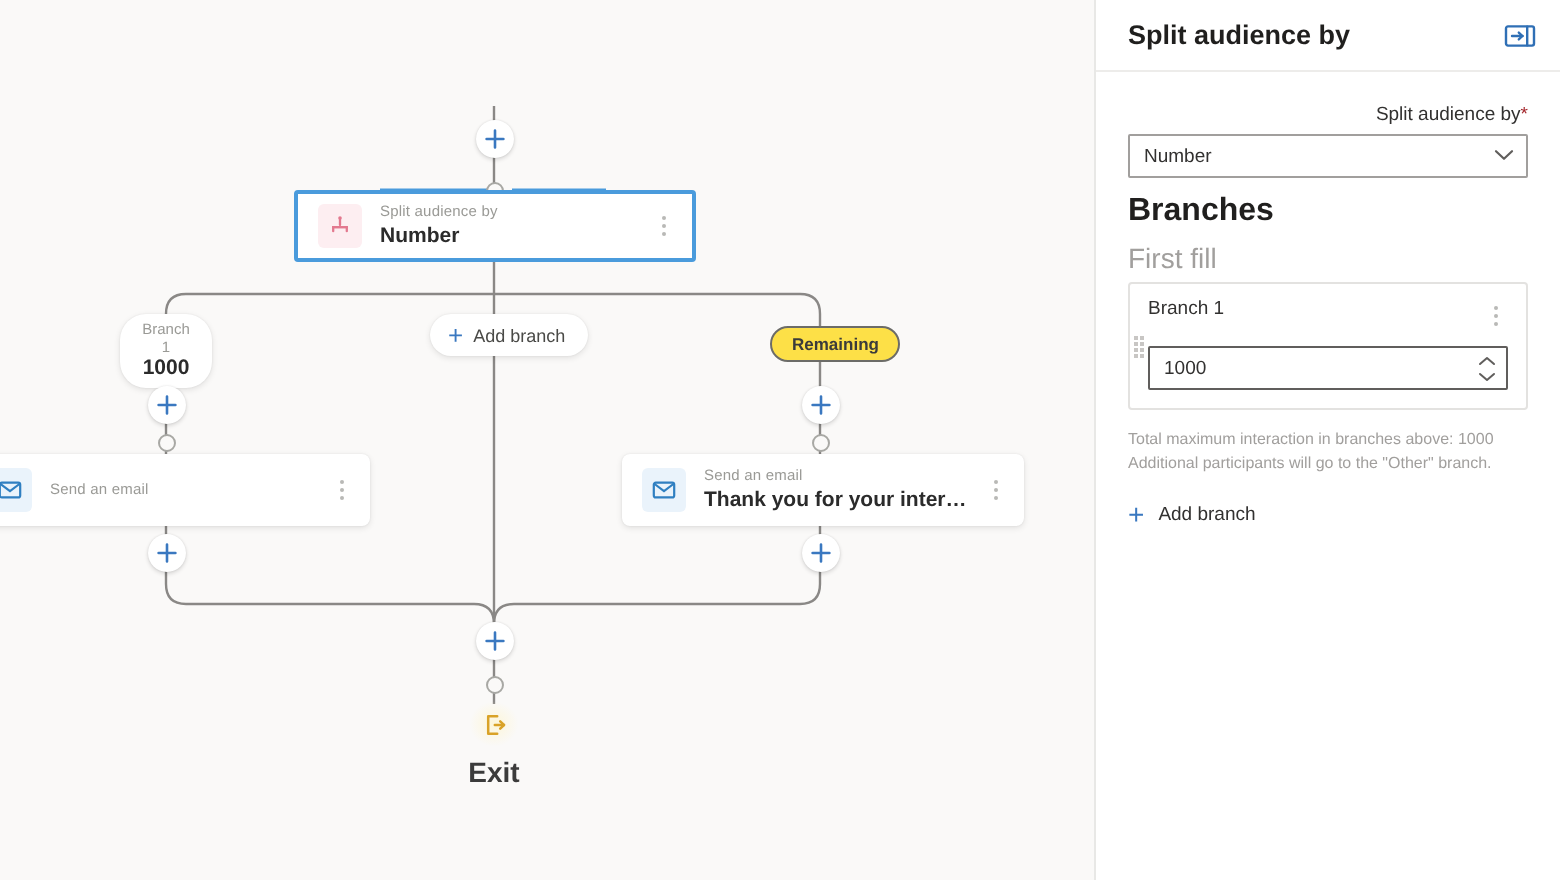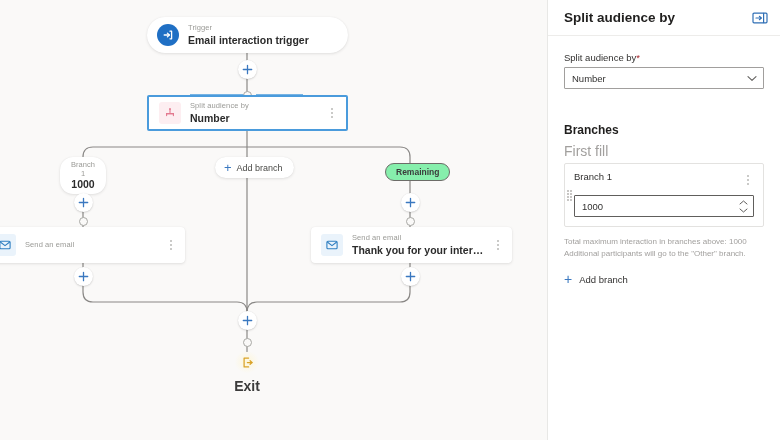--- a/index.html
+++ b/index.html
@@ -87,21 +87,21 @@
     background: #ffffff;
     border-radius: 13px;
     box-shadow: 0 1px 3px rgba(0,0,0,.10), 0 0 1px rgba(0,0,0,.08);
     padding: 3px 11px;
     text-align: center; line-height: 1.2;
   }
   .pill-sub { font-size: 7.5px; color: #9a9a96; }
   .pill-val { font-size: 10.5px; color: #2b2b2b; font-weight: 600; }
   .pill-outline {
     position: absolute;
-    background: #86efac;
+    background: #fde047;
     border: 1px solid #6c6c68;
     border-radius: 11px;
     padding: 3px 10px;
     font-size: 8.5px; color: #3b3b3b; font-weight: 600;
   }
   .pill-add {
     position: absolute;
     background: #ffffff; border-radius: 13px;
     box-shadow: 0 1px 3px rgba(0,0,0,.10), 0 0 1px rgba(0,0,0,.08);
     padding: 4px 11px 4px 9px;
@@ -128,31 +128,31 @@
   }
   .p-head {
     height: 36px; display: flex; align-items: center;
     padding: 0 12px 0 16px;
     border-bottom: 1px solid #edecea;
   }
   .p-head h1 { font-size: 13.5px; font-weight: 600; color: #201f1e; flex: 1 1 auto; }
   .p-collapse { width: 16px; height: 14px; display:block; }
   .p-body { padding: 16px 16px 0 16px; }
 
-  .fld-label { font-size: 9.5px; color: #323130; margin-bottom: 4px; }
+  .fld-label { font-size: 9.5px; color: #323130; margin-bottom: 4px; text-align: right; }
   .req { color: #a4262c; }
   .combo {
     height: 22px; border: 1px solid #a19f9d; border-radius: 1px;
     display: flex; align-items: center; padding: 0 6px 0 7px;
     font-size: 9.5px; color: #323130; background: #fff;
   }
   .combo .v { flex: 1 1 auto; }
   .chev { color: #605e5c; display: block; }
 
-  .sec-h { font-size: 12px; font-weight: 600; color: #201f1e; margin-top: 34px; }
+  .sec-h { font-size: 16px; font-weight: 600; color: #201f1e; margin-top: 8px; }
   .sec-sub { font-size: 14px; color: #a19f9d; margin-top: 6px; margin-bottom: 4px; }
 
   .branch-card {
     border: 1px solid #e3e2e0; border-radius: 2px;
     background: #fff; padding: 7px 9px 9px 9px;
     position: relative;
   }
   .bc-top { display: flex; align-items: flex-start; }
   .bc-name { flex: 1 1 auto; font-size: 9.5px; color: #323130; }
   .grip {
@@ -203,35 +203,20 @@
         <path d="M410 206 L410 228"></path>
         <path d="M410 258 L410 292 Q410 302 400 302 L257 302 Q247 302 247 312"></path>
 
         <path d="M247 329 L247 352"></path>
       </g>
 
       <path d="M190 95 L247 95" stroke="#4a9bdc" stroke-width="1.4"></path>
       <path d="M256 95 L303 95" stroke="#4a9bdc" stroke-width="1.4"></path>
     </svg>
 
-    <div class="node" style="left:147px; top:17px; width:201px;">
-      <div class="card rounded">
-        <div class="card-ico ico-trigger">
-          <svg width="12" height="12" viewBox="0 0 12 12" fill="none" stroke="#ffffff" stroke-width="1.3" stroke-linecap="round" stroke-linejoin="round">
-            <path d="M8 2.2h1.6v7.6H8"></path>
-            <path d="M2.2 6h5.1"></path>
-            <path d="M5.4 4.1 7.3 6 5.4 7.9"></path>
-          </svg>
-        </div>
-        <div class="card-txt">
-          <div class="card-sub">Trigger</div>
-          <div class="card-title">Email interaction trigger</div>
-        </div>
-      </div>
-    </div>
 
     <div class="plus" style="left:238px; top:60px;">
       <svg width="11" height="11" viewBox="0 0 11 11" stroke="#3a78c0" stroke-width="1.3" stroke-linecap="round">
           <path d="M5.5 1.3v8.4M1.3 5.5h8.4"></path>
         </svg>
     </div>
     <div class="dot" style="left:243px; top:91px;"></div>
 
     <div class="node" style="left:147px; top:95px; width:201px;">
       <div class="card selected">

